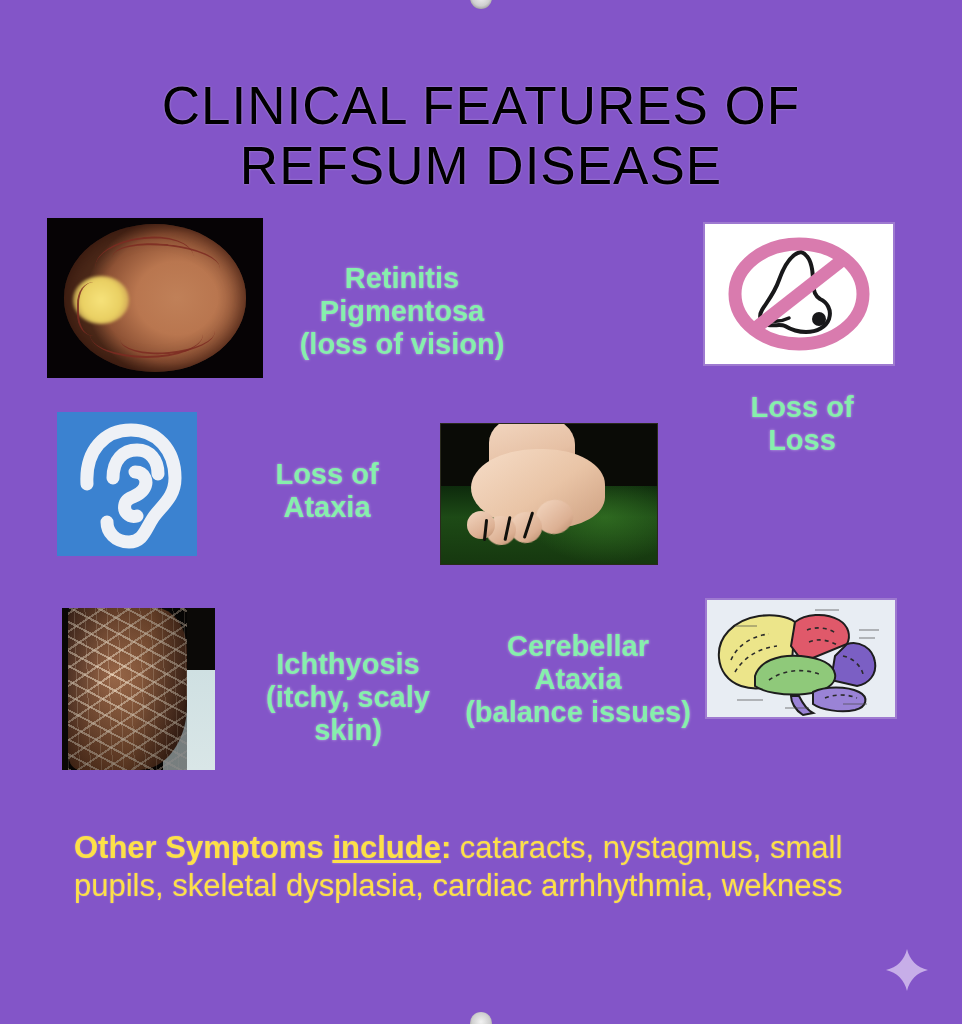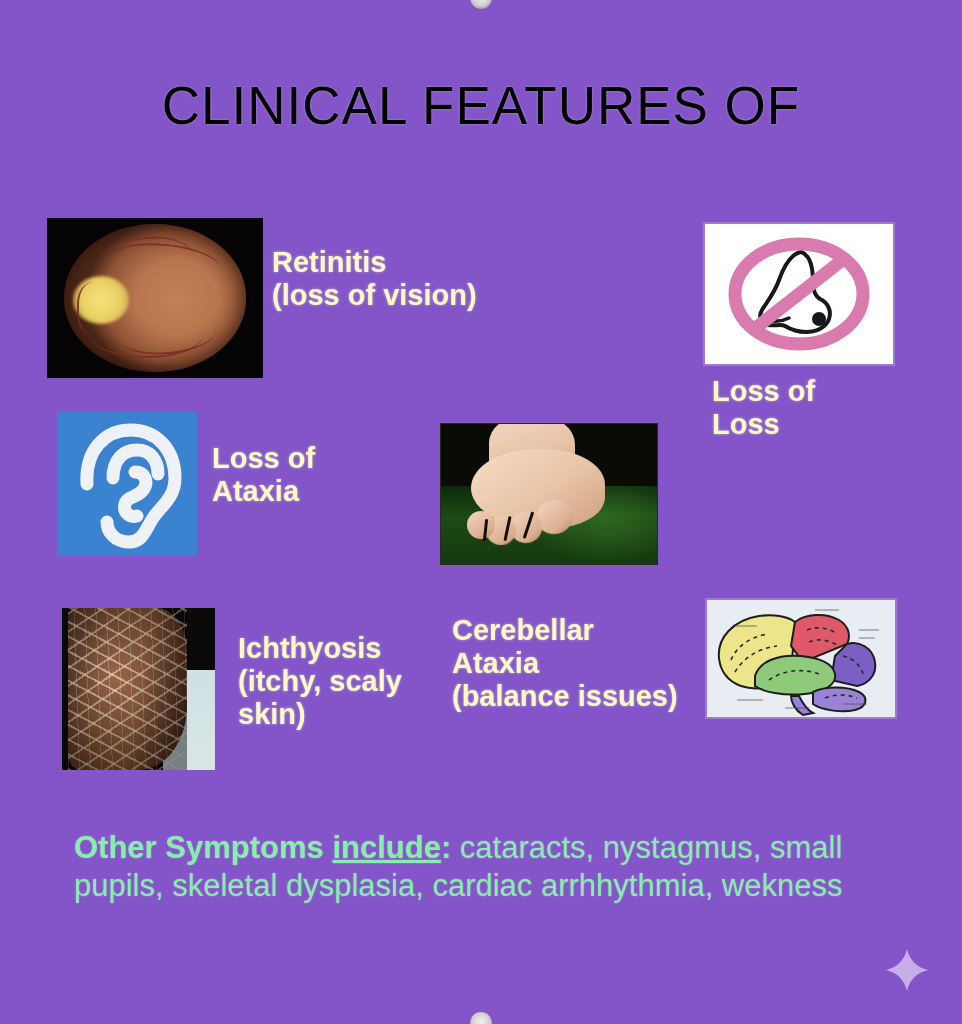--- a/index.html
+++ b/index.html
@@ -30,24 +30,26 @@
     line-height: 60px;
     font-weight: 400;
     letter-spacing: 1px;
     text-shadow: 0 0 2px rgba(255,255,255,0.45);
   }
   .title .l2 { display: block; }
 
   
   .caption {
     position: absolute;
-    color: #fef9c3;
+    color: #86efac;
     font-weight: bold;
+    text-align: center;
     line-height: 1.13;
     text-shadow: 0 0 3px rgba(255,255,255,0.5);
+    margin-top: 16px;
   }
   .caption .sub {
     display: block;
     font-weight: 700;
   }
 
   
   .figure {
     position: absolute;
     overflow: hidden;
@@ -186,21 +188,21 @@
   #cap-bone      { left: 662px; top: 472px; width: 290px; font-size: 29px; }
   #cap-ichthyosis{ left: 238px; top: 632px; width: 220px; font-size: 29px; }
   #cap-ataxia    { left: 452px; top: 614px; width: 252px; font-size: 29px; }
 
   
   .other {
     position: absolute;
     left: 74px;
     top: 798px;
     width: 856px;
-    color: #86efac;
+    color: #fde047;
     font-size: 31px;
     line-height: 38px;
     text-shadow: 0 0 2px rgba(255,255,255,0.35);
   }
   .other .lead { font-weight: bold; }
   .other .underline { font-weight: bold; text-decoration: underline; }
 
   
   .sparkle {
     position: absolute;
@@ -222,34 +224,36 @@
 </head>
 <body>
 
 <div class="slide">
 
   <div class="edge-dot" id="edge-dot-top"></div>
   <div class="edge-dot" id="edge-dot-bottom"></div>
 
   <h1 class="title">
     <span>CLINICAL  FEATURES OF</span>
+    <span class="l2">REFSUM DISEASE</span>
   </h1>
 
   <div class="figure" id="fig-fundus">
     <div class="globe"></div>
     <div class="disc"></div>
     <div class="vessel v1"></div>
     <div class="vessel v2"></div>
     <div class="vessel v3"></div>
     <div class="vessel v4"></div>
     <div class="vessel v5"></div>
   </div>
 
   <div class="caption" id="cap-retinitis">
     <span>Retinitis</span><br>
+    <span>Pigmentosa</span>
     <span class="sub">(loss of vision)</span>
   </div>
 
   <div class="figure" id="fig-nosmell">
     <svg viewBox="0 0 188 140">
 
       <path d="M96 28 C86 30 79 42 74 56 C70 68 62 78 57 86 C53 93 56 100 63 101
                C70 102 76 100 80 102 C85 105 92 108 101 108 C112 108 121 103 124 95
                C127 86 122 78 115 75 C110 72 108 66 108 58 C108 44 105 31 96 28 Z" fill="#ffffff" stroke="#18181a" stroke-width="4" stroke-linejoin="round"></path>
       <circle cx="114" cy="95" r="7" fill="#18181a"></circle>

